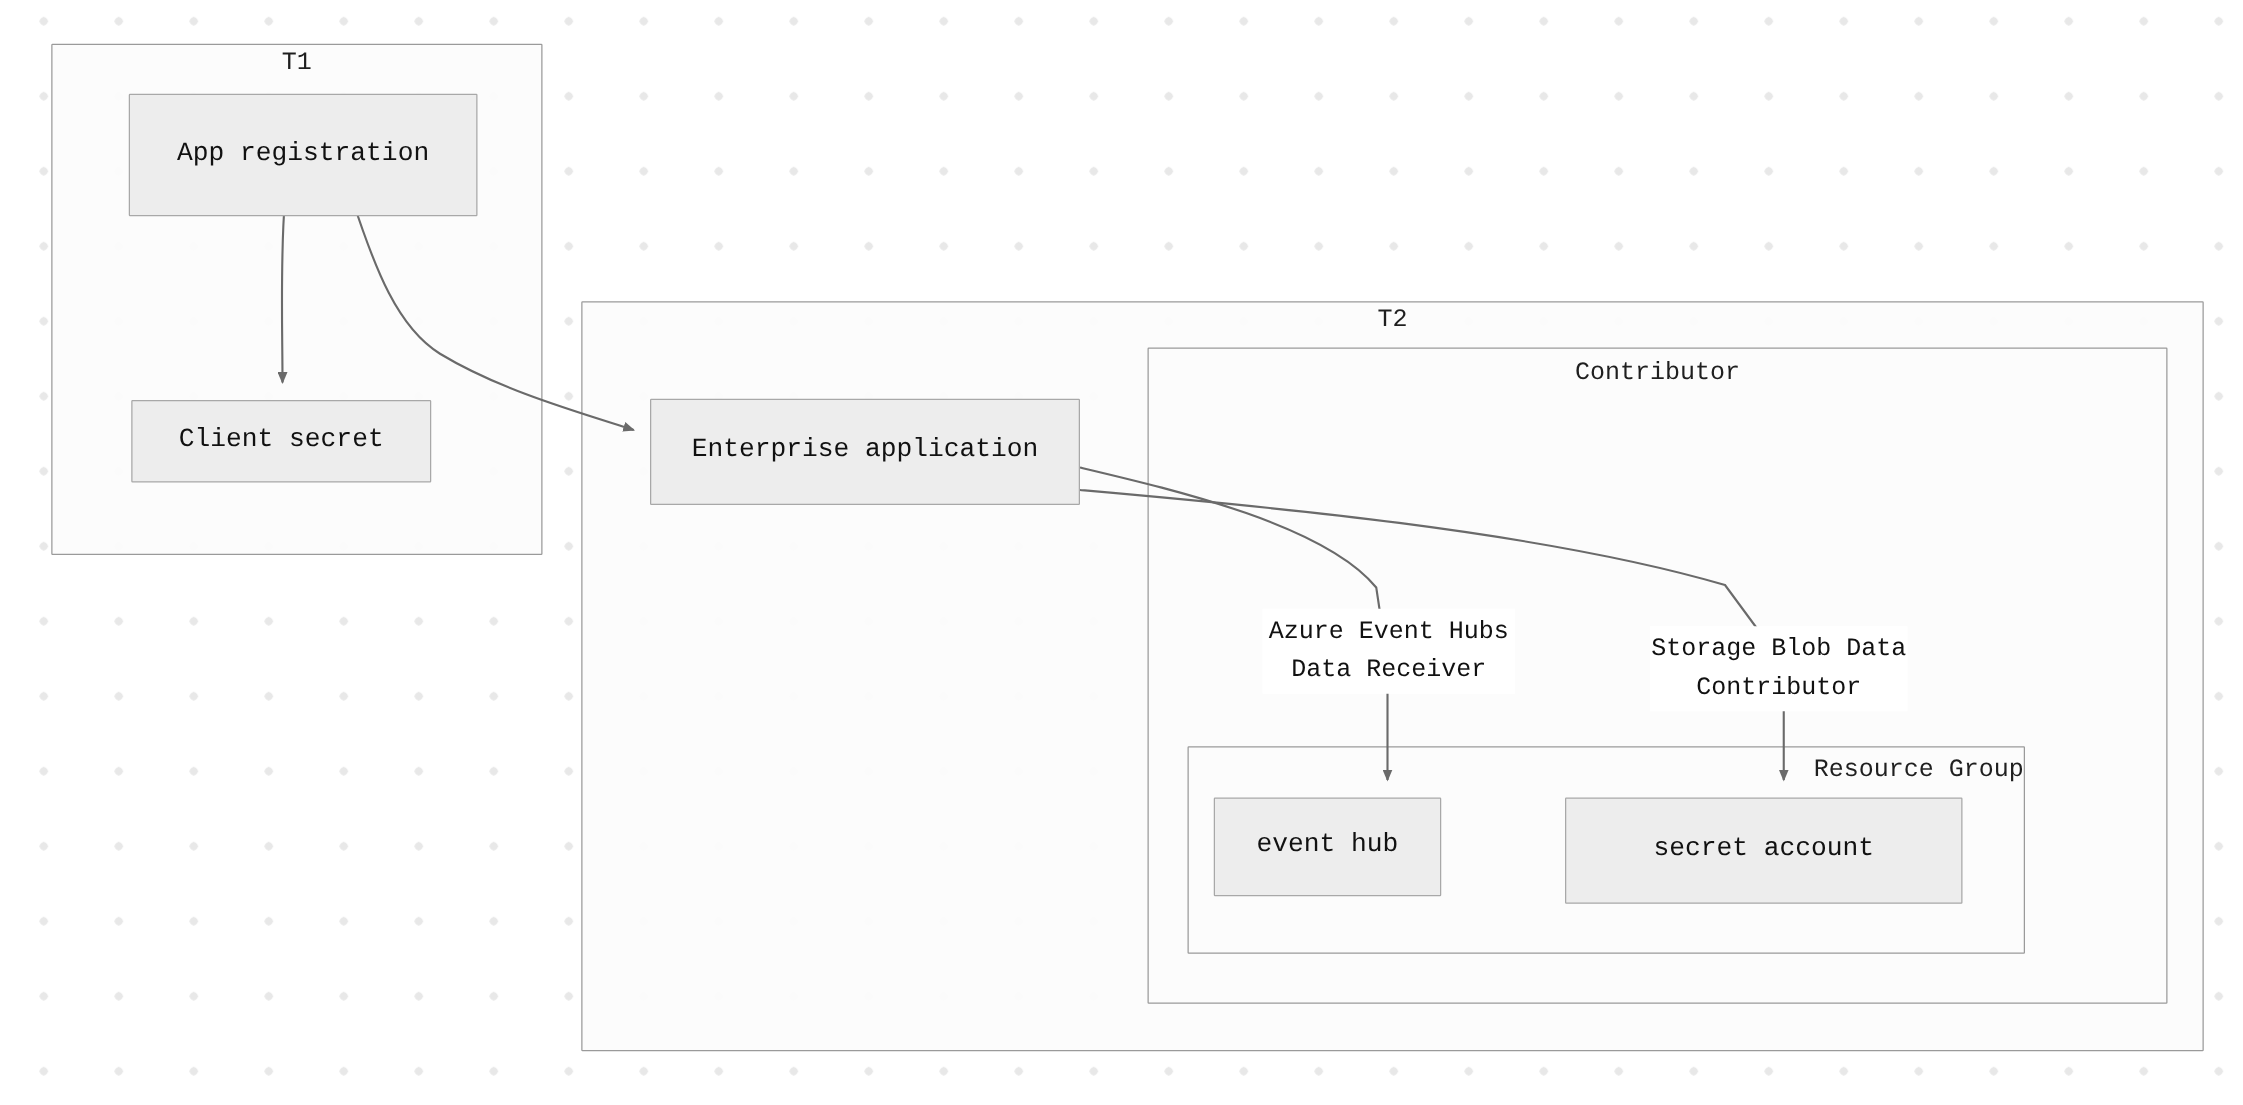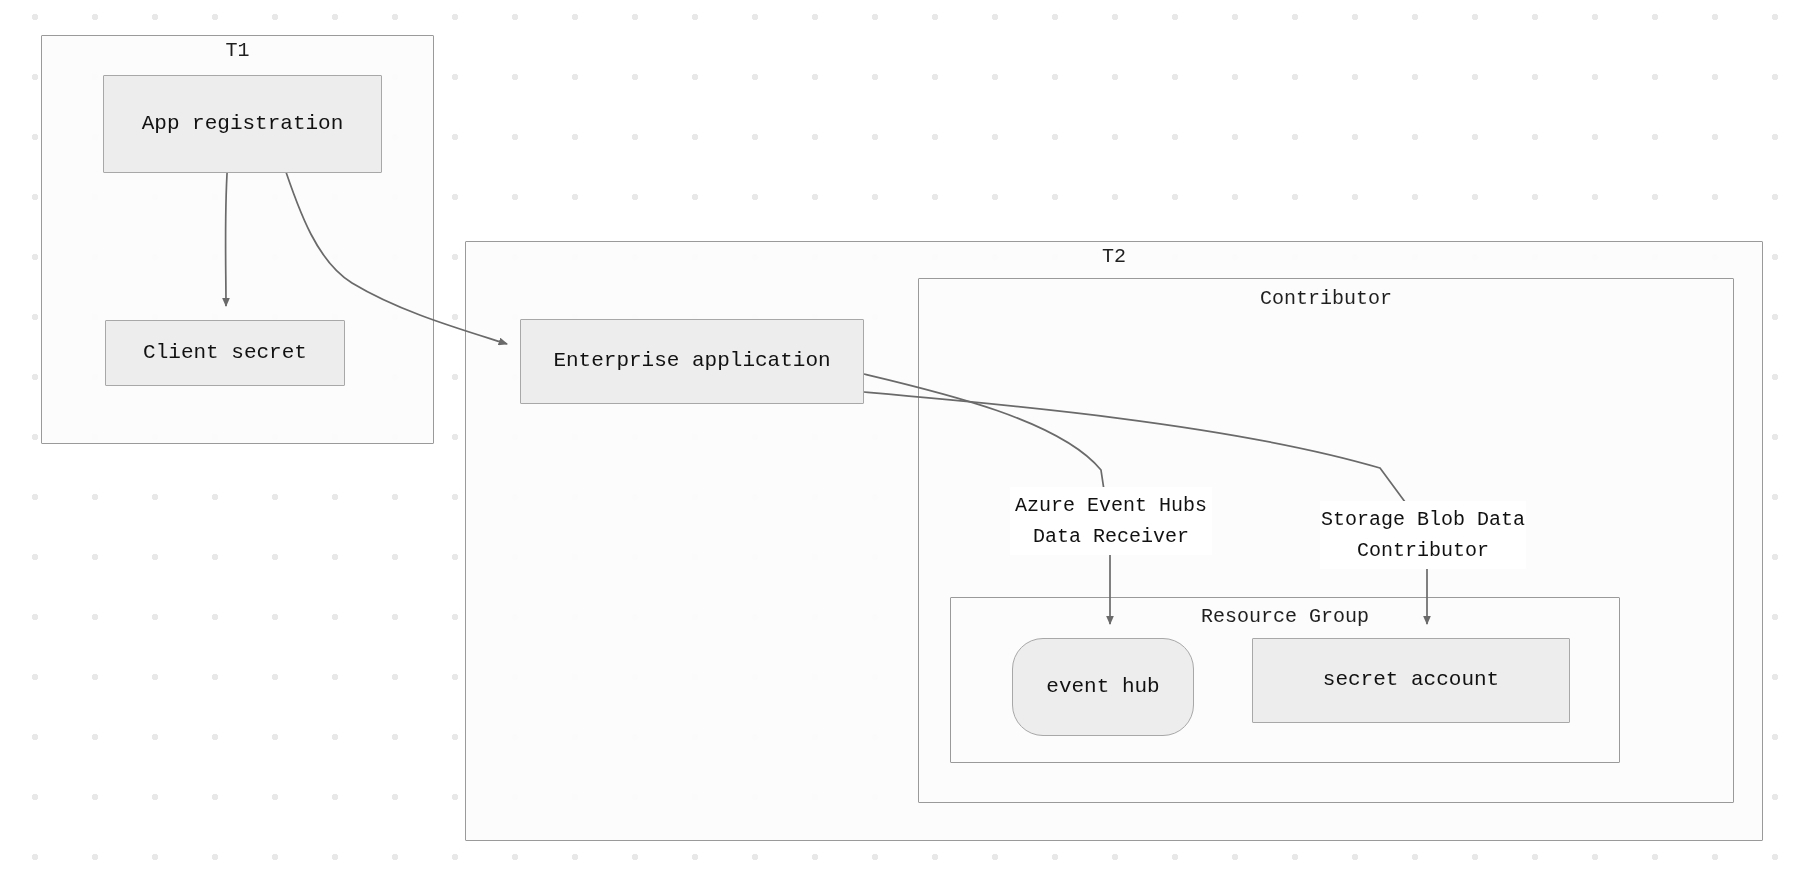--- a/index.html
+++ b/index.html
@@ -86,21 +86,21 @@
 
   <div class="cluster" style="left:465px; top:241px; width:1298px; height:600px;">
     <div class="cluster-label" style="top:5px;">T2</div>
   </div>
 
   <div class="cluster" style="left:918px; top:278px; width:816px; height:525px;">
     <div class="cluster-label" style="top:10px;">Contributor</div>
   </div>
 
   <div class="cluster" style="left:950px; top:597px; width:670px; height:166px;">
-    <div class="cluster-label" style="top:9px;">Resource Group</div>
+    <div class="cluster-label" style="top:9px;text-align:right;">Resource Group</div>
   </div>
 
   <svg class="edges" viewBox="0 0 1794 884" width="1794" height="884" xmlns="http://www.w3.org/2000/svg">
     <defs>
       <marker id="arrowhead" markerWidth="10" markerHeight="8" refX="8.4" refY="4" orient="auto" markerUnits="userSpaceOnUse">
         <path d="M0,0 L9.5,4 L0,8 z" fill="#6a6a6a"></path>
       </marker>
     </defs>
 
     <path d="M 228,160 C 224,205 226,265 226,306" fill="none" stroke="#6a6a6a" stroke-width="1.7" marker-end="url(#arrowhead)"></path>
@@ -119,17 +119,17 @@
 
   <div class="edge-label" style="left:1320px; top:487px; width:206px; height:68px;margin-top:14px;">Storage Blob Data
 Contributor</div>
 
   <div class="node" style="left:103px; top:75px; width:279px; height:98px;">App registration</div>
 
   <div class="node" style="left:105px; top:320px; width:240px; height:66px;">Client secret</div>
 
   <div class="node" style="left:520px; top:319px; width:344px; height:85px;">Enterprise application</div>
 
-  <div class="node" style="left:1012px; top:638px; width:182px; height:98px;border-radius:31px;">event hub</div>
+  <div class="node" style="left:971px; top:638px; width:182px; height:79px;">event hub</div>
 
   <div class="node" style="left:1252px; top:638px; width:318px; height:85px;">secret account</div>
 
 </div>
 
 </body></html>

